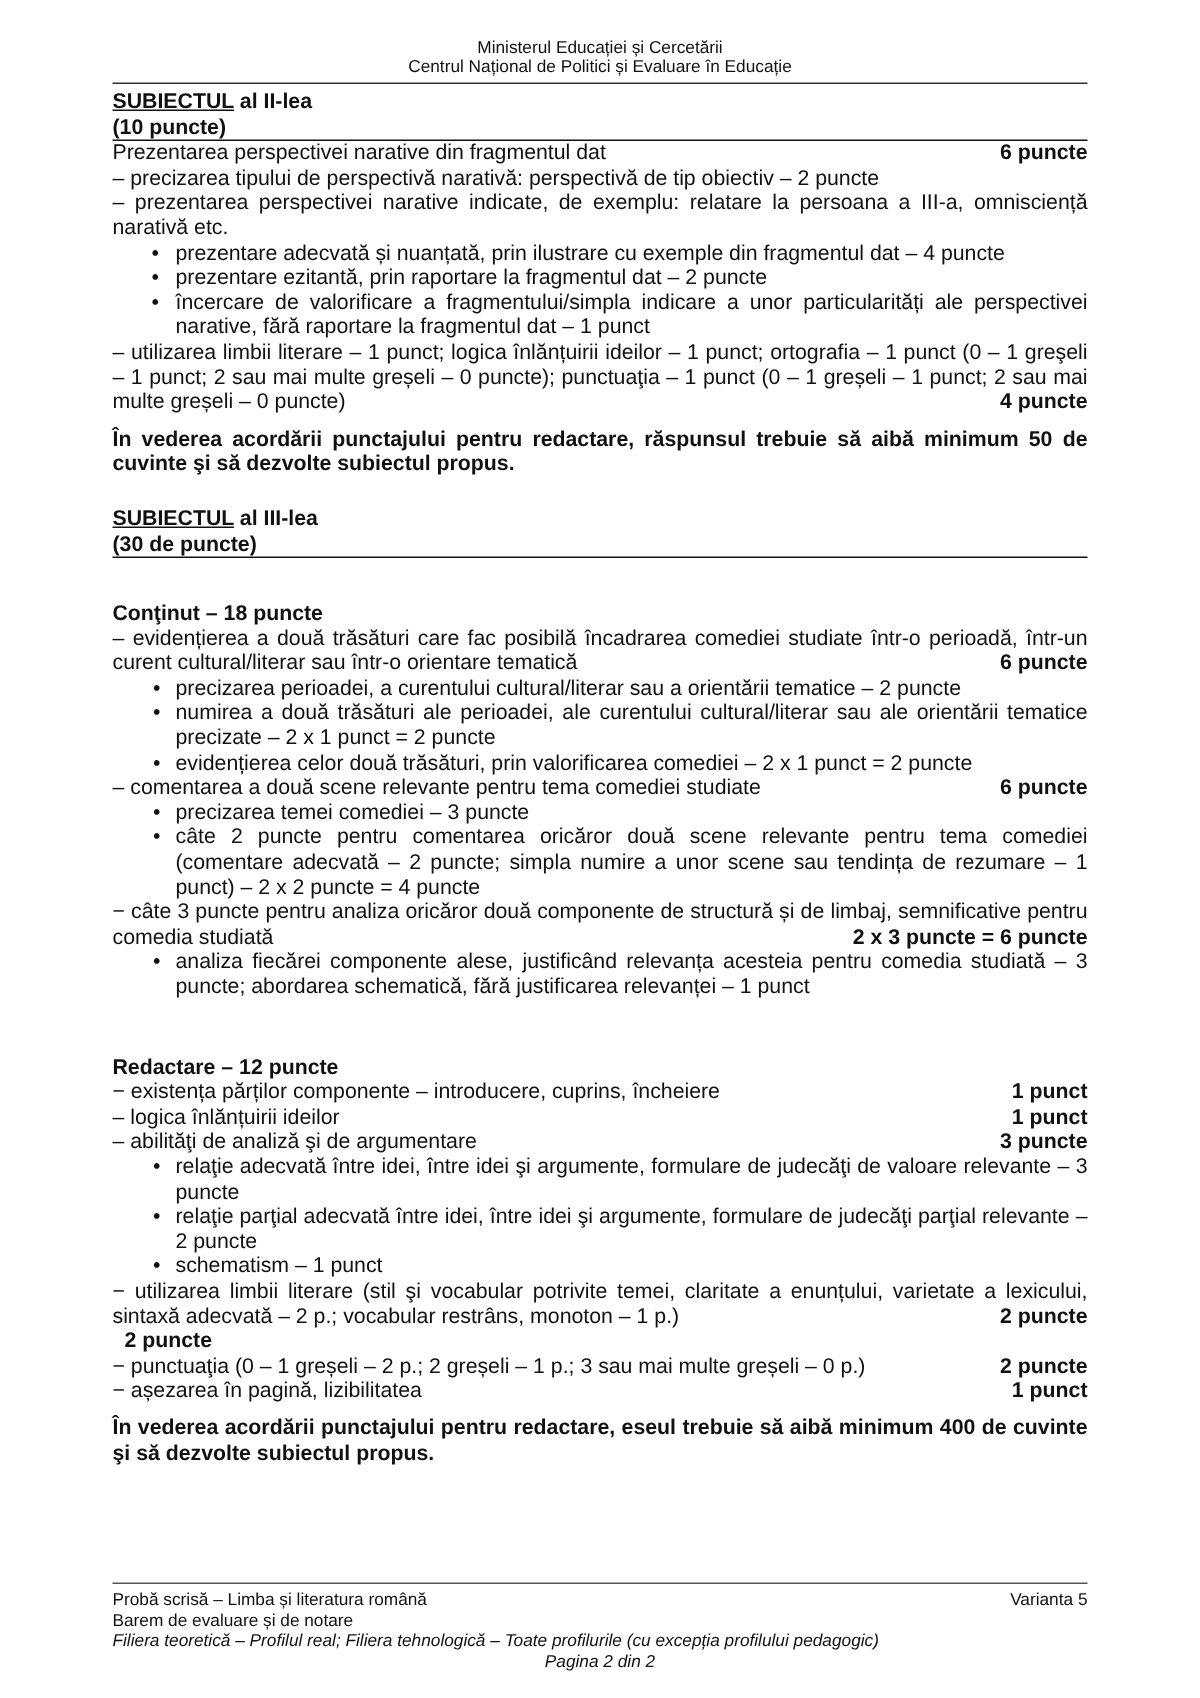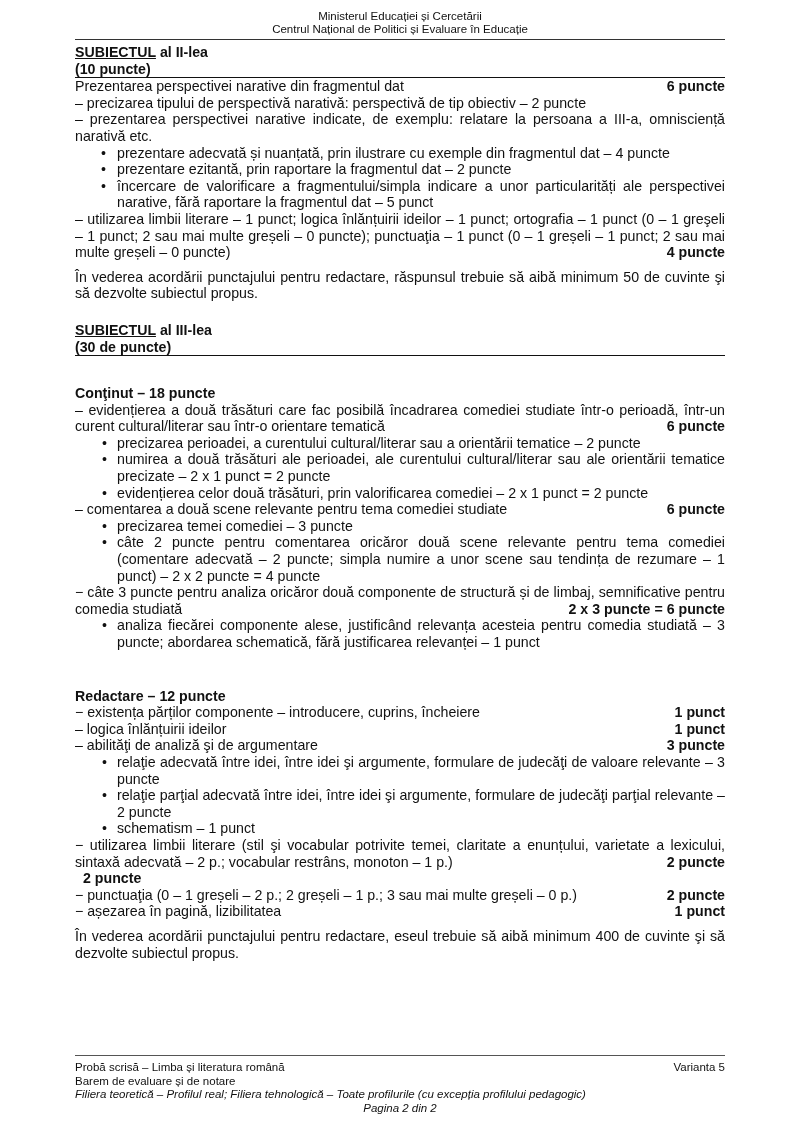--- a/index.html
+++ b/index.html
@@ -1,36 +1,36 @@
 <!DOCTYPE html>
 <html><head>
 <meta charset="utf-8">
 <style>
   html, body { margin: 0; padding: 0; background: #ffffff; }
   body { width: 800px; height: 1132px; position: relative; overflow: hidden;
          font-family: "Liberation Sans", sans-serif; color: #111; }
   .page { position: absolute; left: 75px; top: 0; width: 650px; }
-  .hdr { text-align: center; font-size: 11.5px; line-height: 13px; padding-top: 10px; }
+  .hdr { text-align: center; font-size: 11.5px; line-height: 13px; padding-top: 26px; }
   .hdr-rule { border-top: 1px solid #333; margin-top: 3px; }
   .body { font-size: 14.2px; line-height: 16.6px; }
   .row { display: flex; justify-content: space-between; align-items: baseline; }
   .subj { font-weight: bold; margin-top: 4px; border-bottom: 1.5px solid #111; padding-bottom: 0; flex-direction: column; }
   .subj .u { text-decoration: underline; }
   .b { font-weight: bold; margin-top: 21px; }
   .just { text-align: justify; }
   .pts-right { font-weight: bold; white-space: nowrap; padding-left: 8px; }
   .inline-pts { float: right; font-weight: bold; }
   ul.dots { list-style: none; margin: 0; padding: 0; }
   ul.dots li { position: relative; padding-left: 42px; text-align: justify; }
   ul.dots li .bullet { position: absolute; left: 26px; top: 0; }
   ul.dots2 li { padding-left: 42px; }
   ul.dots2 li .bullet { left: 27px; }
   .gap { height: 16px; }
   .gap-s { height: 8px; }
-  .note { font-weight: normal; text-align: justify; }
+  .note { font-weight: bold; text-align: justify; }
   .footer { position: absolute; left: 75px; top: 1055px; width: 650px; font-size: 11.5px; line-height: 13.5px; }
   .footer-rule { border-top: 1px solid #555; margin-bottom: 5px; }
   .footer .it { font-style: italic; }
   .footer .center { text-align: center; font-style: italic; }
 </style>
 </head>
 <body>
 
 <div class="page">
   <div class="hdr">
@@ -47,21 +47,21 @@
     </div>
     <div class="row">
       <span>Prezentarea perspectivei narative din fragmentul dat</span>
       <span class="pts-right">6 puncte</span>
     </div>
     <div>– precizarea tipului de perspectivă narativă: perspectivă de tip obiectiv – 2 puncte</div>
     <div class="just">– prezentarea perspectivei narative indicate, de exemplu: relatare la persoana a III-a, omnisciență narativă etc.</div>
     <ul class="dots">
       <li><span class="bullet">•</span><span>prezentare adecvată și nuanțată, prin ilustrare cu exemple din fragmentul dat – 4 puncte</span></li>
       <li><span class="bullet">•</span><span>prezentare ezitantă, prin raportare la fragmentul dat – 2 puncte</span></li>
-      <li><span class="bullet">•</span><span>încercare de valorificare a fragmentului/simpla indicare a unor particularități ale perspectivei narative, fără raportare la fragmentul dat – 5 punct</span></li>
+      <li><span class="bullet">•</span><span>încercare de valorificare a fragmentului/simpla indicare a unor particularități ale perspectivei narative, fără raportare la fragmentul dat – 1 punct</span></li>
     </ul>
     <div class="just">
       <span>– utilizarea limbii literare – 1 punct; logica înlănțuirii ideilor – 1 punct; ortografia – 1 punct (0 – 1 greşeli – 1 punct; 2 sau mai multe greșeli – 0 puncte); punctuaţia – 1 punct (0 – 1 greșeli – 1 punct; 2 sau mai multe greșeli – 0 puncte)</span>
       <span class="inline-pts">4 puncte</span>
     </div>
     <div class="gap-s"></div>
     <div class="note">În vederea acordării punctajului pentru redactare, răspunsul trebuie să aibă minimum 50 de cuvinte şi să dezvolte subiectul propus.</div>
     <div class="gap"></div>
 
     <div class="row subj">

